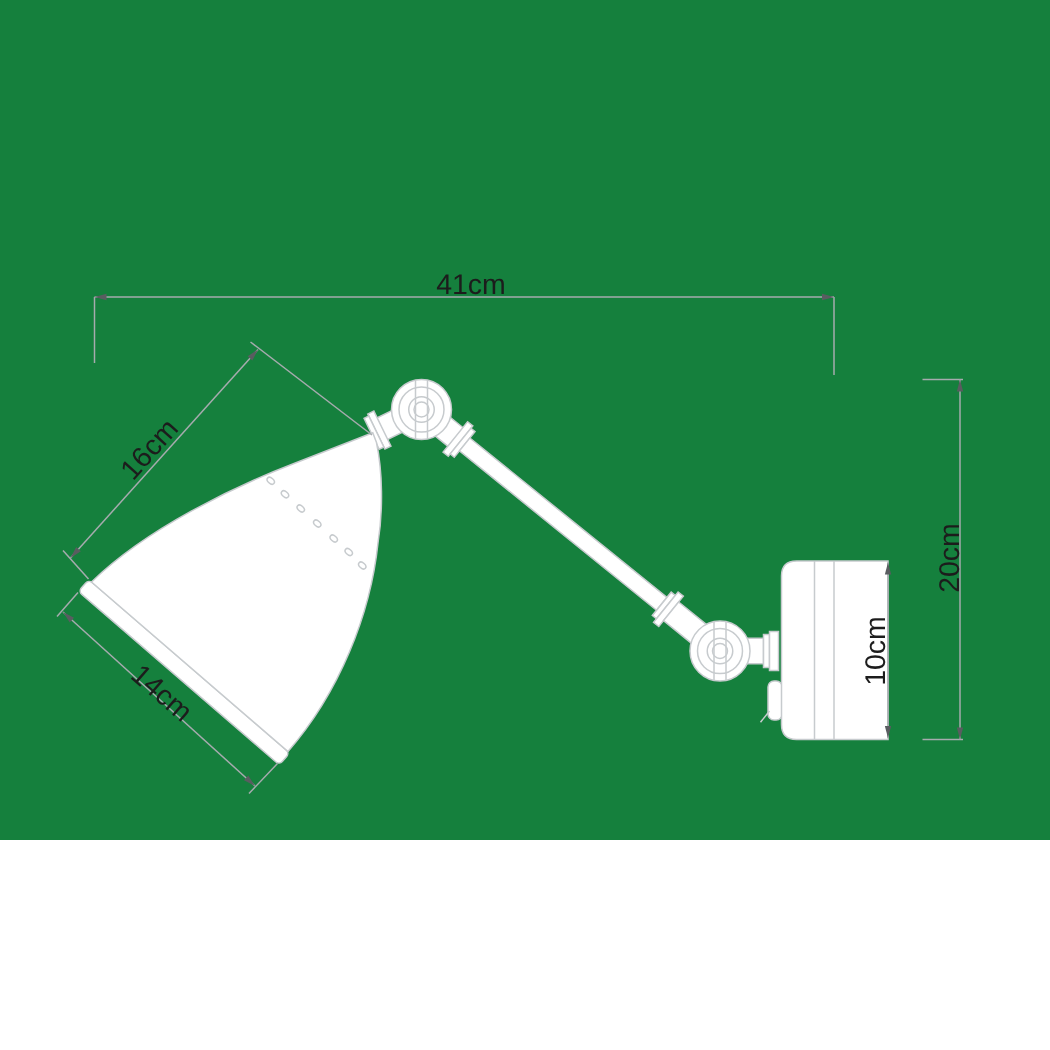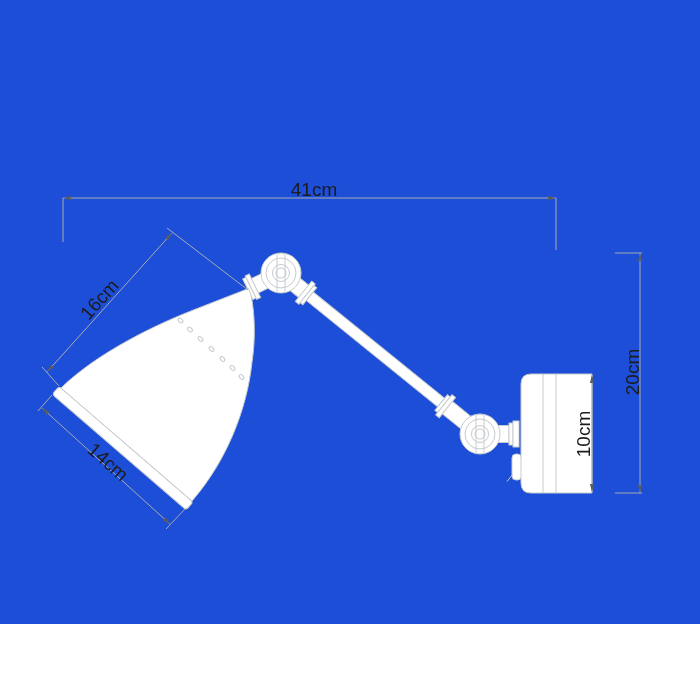--- a/index.html
+++ b/index.html
@@ -1,20 +1,20 @@
 <!DOCTYPE html>
 <html><head>
 <meta charset="utf-8">
 <style>
   html, body { margin: 0; padding: 0; background: #ffffff; }
   .canvas {
     position: relative;
     width: 700px;
-    height: 624px;
-    background: #1d4ed8;
+    height: 560px;
+    background: #15803d;
     overflow: hidden;
     font-family: "Liberation Sans", sans-serif;
   }
   svg { display: block; }
 
   
   .lamp rect, .lamp path, .lamp circle {
     stroke: #c7cbce;
     stroke-width: 1;
     fill: #ffffff;

